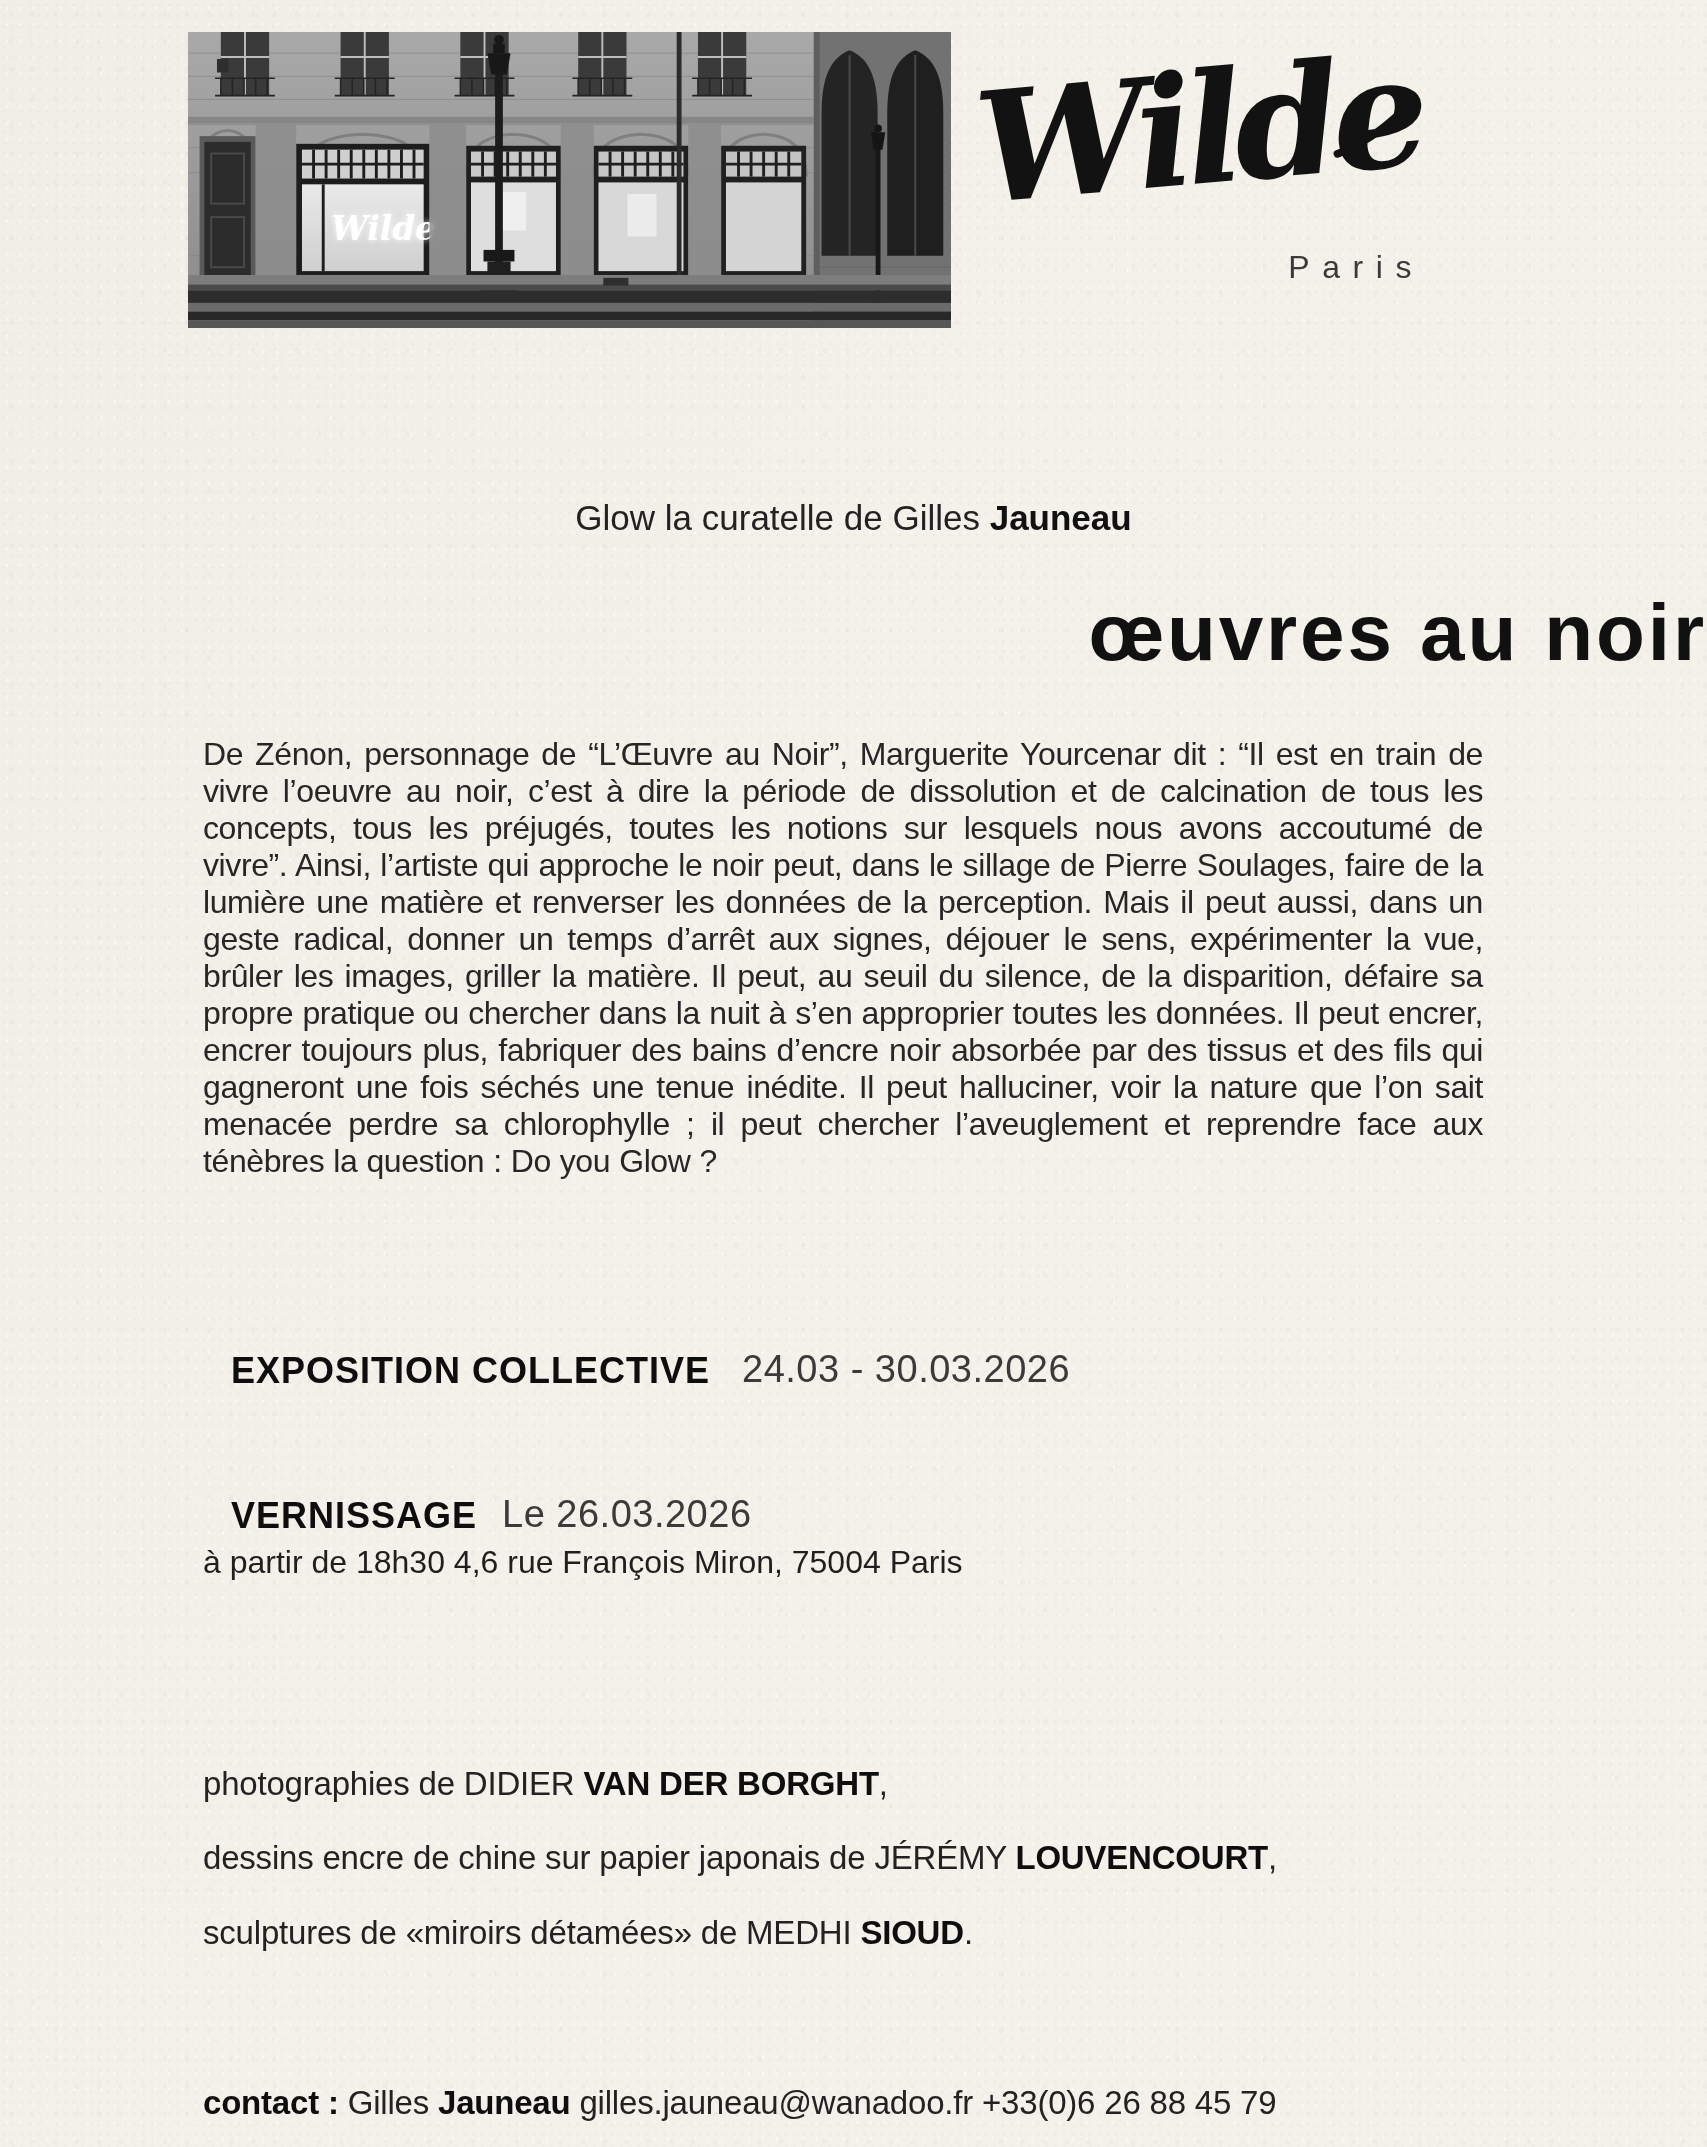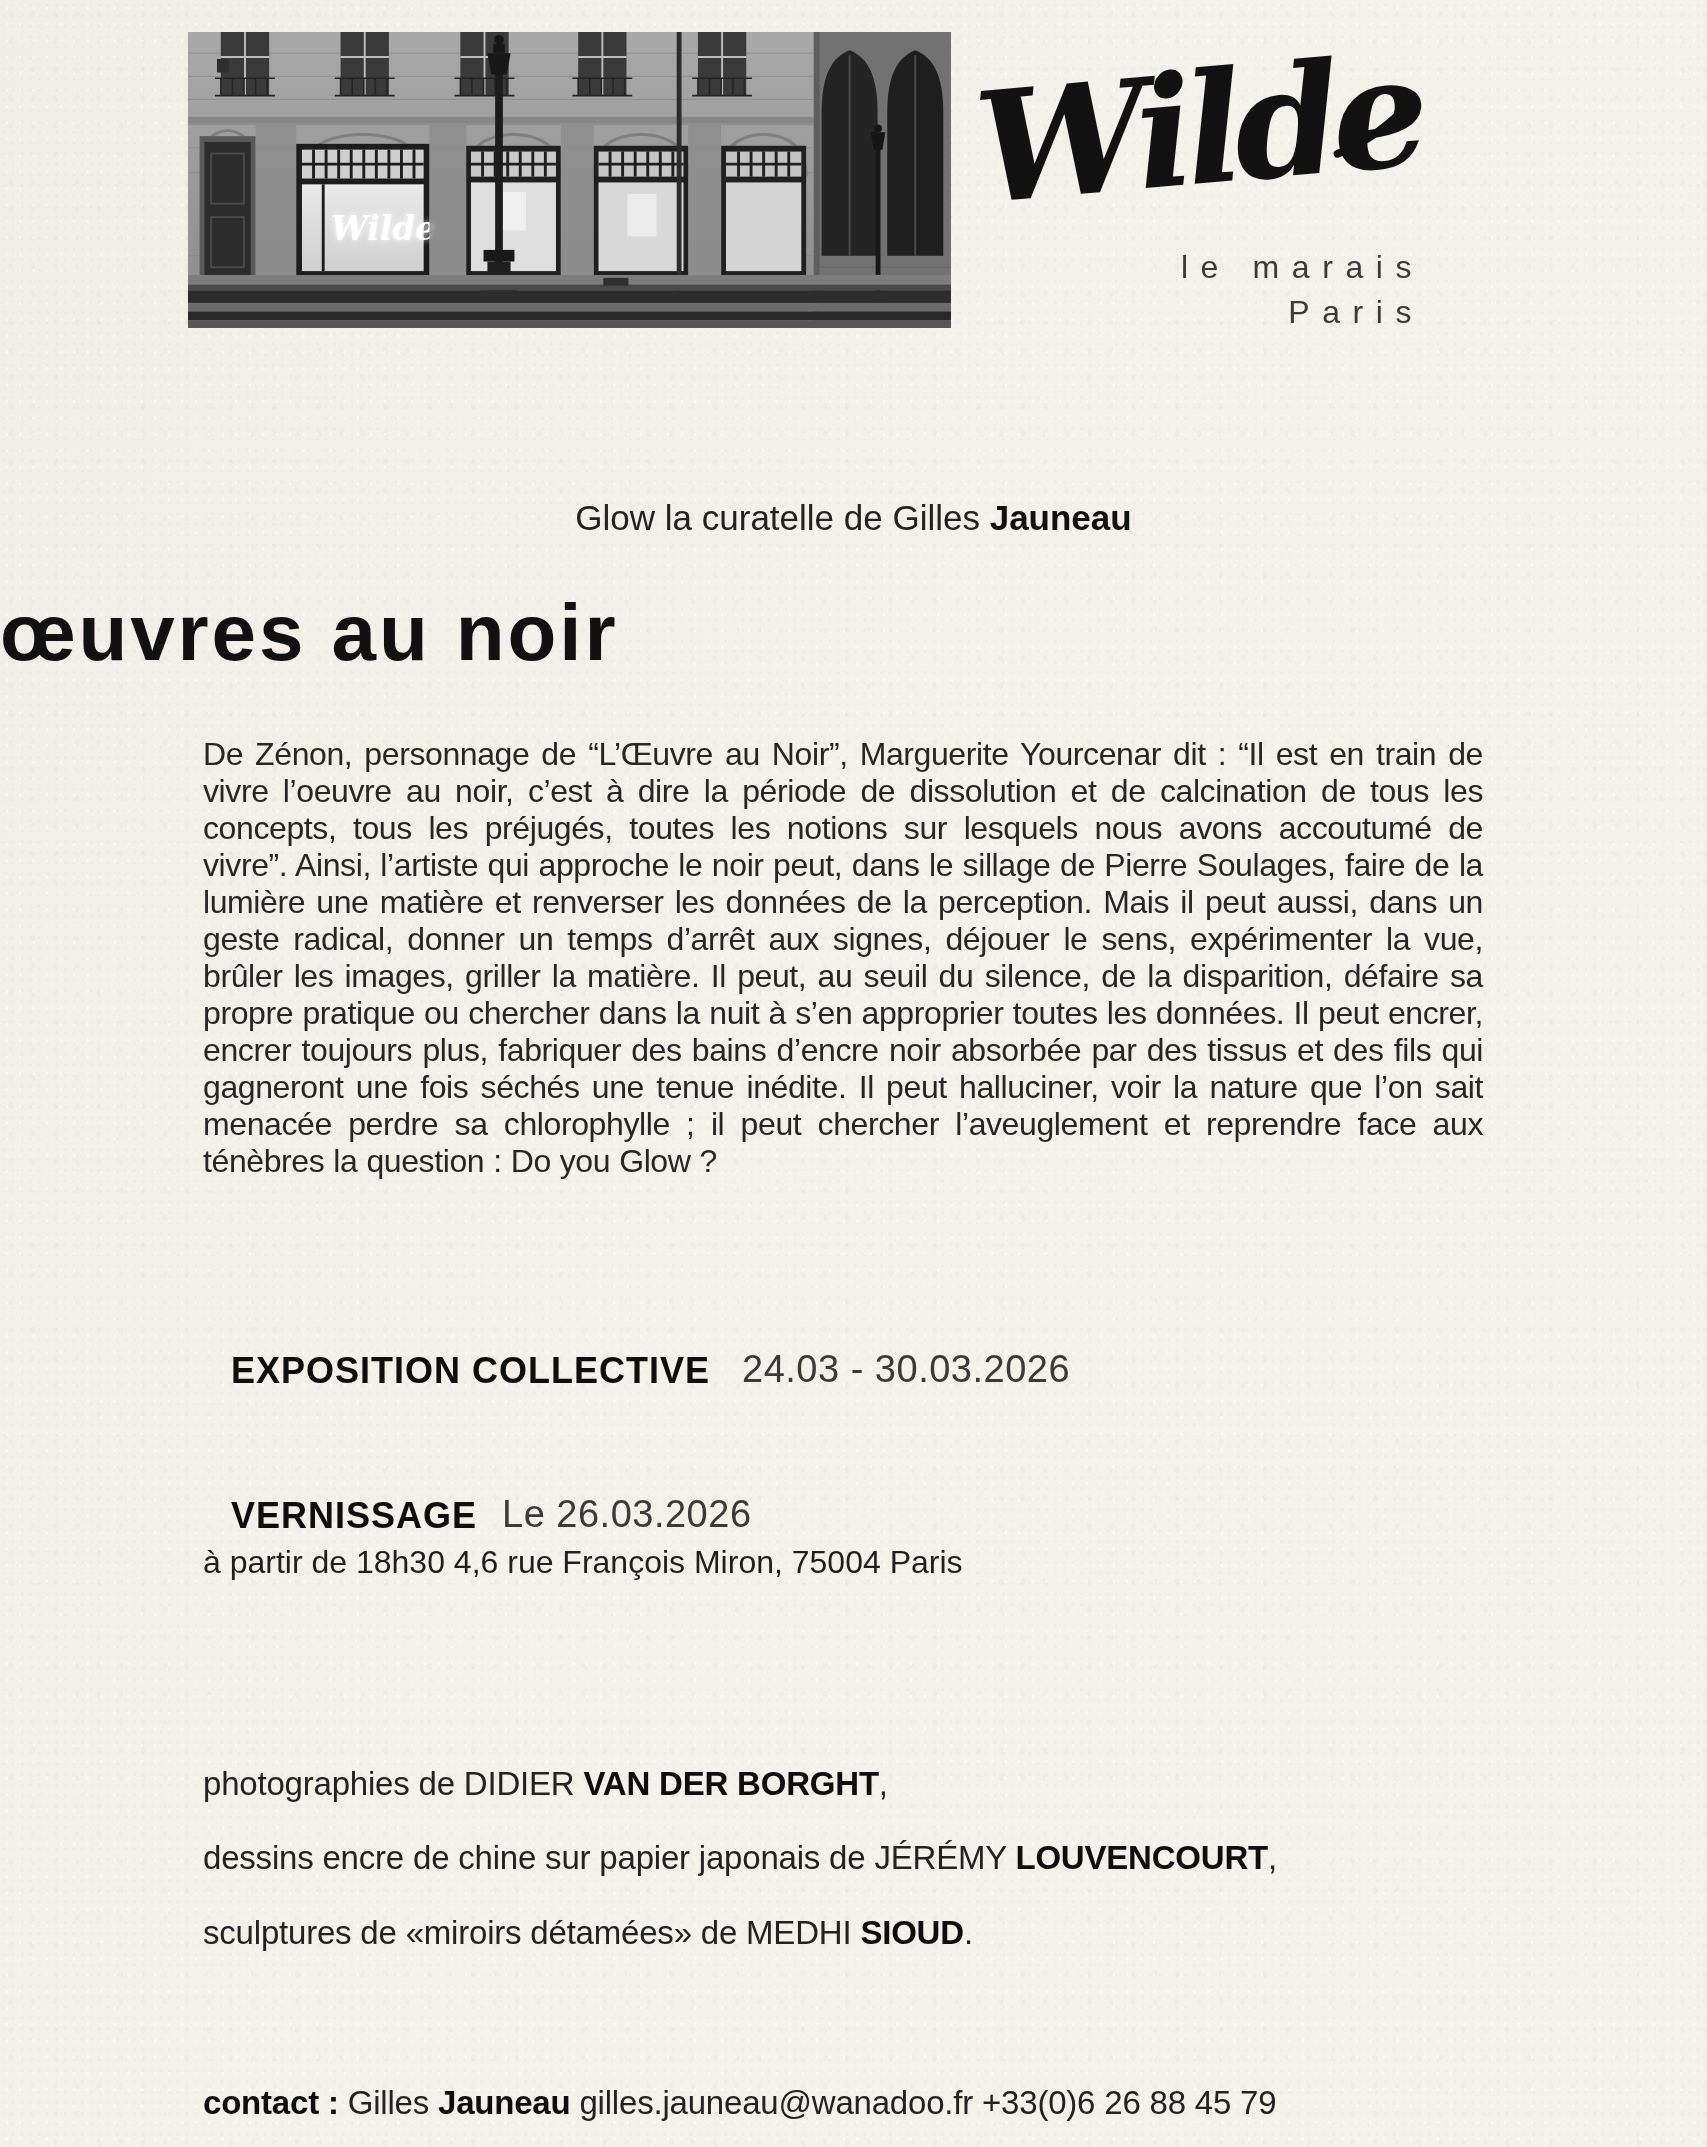--- a/index.html
+++ b/index.html
@@ -49,21 +49,21 @@
     letter-spacing: 0.5px; color: #111;
   }
   .curator {
     position: absolute; left: 0; top: 498px; width: 100%;
     text-align: center; font-size: 35px; color: #222;
   }
   .curator b { color: #111; }
 
   .title {
     position: absolute; left: 0; top: 587px; width: 100%;
-    text-align: left; font-size: 80px; font-weight: bold;
+    text-align: right; font-size: 80px; font-weight: bold;
     letter-spacing: 2.9px; color: #111;
   }
 
   
   .body-text {
     position: absolute; left: 203px; top: 736px; width: 1280px;
     font-size: 32px; line-height: 37px;
     text-align: justify; color: #262626;
     letter-spacing: -0.4px; word-spacing: 0.5px;
   }
@@ -344,21 +344,20 @@
   </div>
 
   <div class="logo-block">
     <svg class="logo-script" width="454" height="224" viewBox="0 0 470 232">
       <g transform="rotate(-5 235 116)">
         <text x="4" y="168" font-family="'DejaVu Serif', serif" font-style="italic" font-weight="bold" font-size="158" letter-spacing="-9" fill="#121212">Wilde</text>
         <path d="M376 150 C400 143 424 130 446 112" stroke="#121212" stroke-width="8" stroke-linecap="round" fill="none"></path>
         <circle cx="452" cy="106" r="7" fill="#121212"></circle>
       </g>
     </svg>
-    <span class="logo-sub">le marais</span>
     <span class="logo-sub">Paris</span>
   </div>
 
 
   <div class="curator"><span>Glow la curatelle de Gilles </span><b>Jauneau</b></div>
 
   <div class="title">œuvres au noir</div>
 
   <div class="body-text">De Zénon, personnage de “L’Œuvre au Noir”, Marguerite Yourcenar dit : “Il est en train de vivre l’oeuvre au noir, c’est à dire la période de dissolution et de calcination de tous les concepts, tous les préjugés, toutes les notions sur lesquels nous avons accoutumé de vivre”. Ainsi, l’artiste qui approche le noir peut, dans le sillage de Pierre Soulages, faire de la lumière une matière et renverser les données de la perception. Mais il peut aussi, dans un geste radical, donner un temps d’arrêt aux signes, déjouer le sens, expérimenter la vue, brûler les images, griller la matière. Il peut, au seuil du silence, de la disparition, défaire sa propre pratique ou chercher dans la nuit à s’en approprier toutes les données. Il peut encrer, encrer toujours plus, fabriquer des bains d’encre noir absorbée par des tissus et des fils qui gagneront une fois séchés une tenue inédite. Il peut halluciner, voir la nature que l’on sait menacée perdre sa chlorophylle ; il peut chercher l’aveuglement et reprendre face aux ténèbres la question : Do you Glow ?</div>
 

